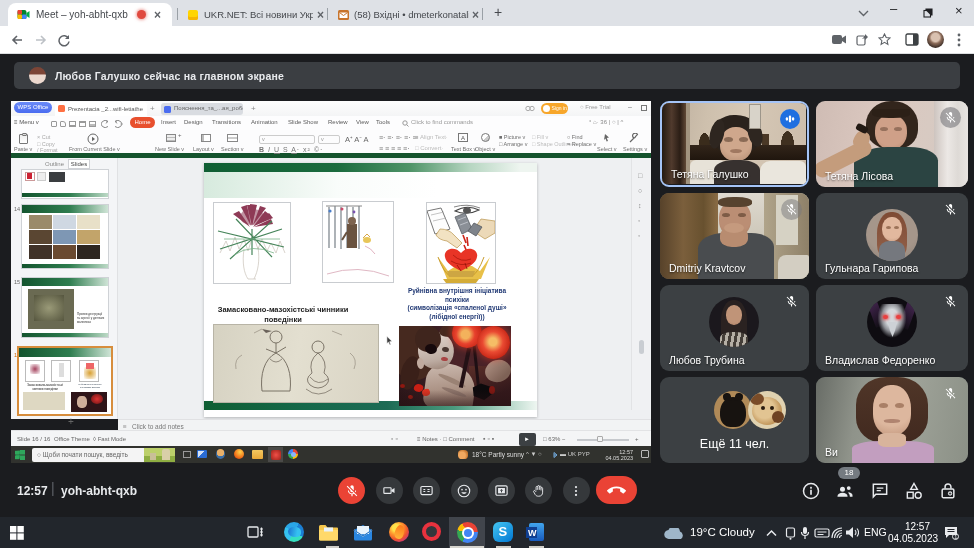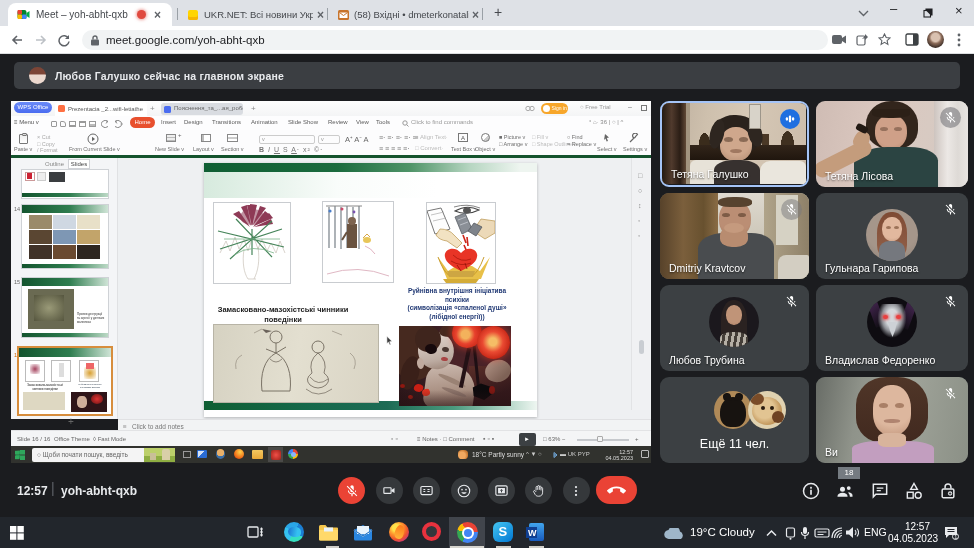--- a/index.html
+++ b/index.html
@@ -25,21 +25,21 @@
   .micoff { position:absolute; right:7px; top:6px; width:21px; height:21px; z-index:5; }
   .avc { position:absolute; border-radius:50%; overflow:hidden; }
   
   #meetbar { position:absolute; left:0; top:409px; width:974px; height:54px; color:#e8eaed; }
   .cbtn { position:absolute; top:14px; width:27px; height:27px; border-radius:50%; background:#35383b; display:flex; align-items:center; justify-content:center; }
   .ricon { position:absolute; top:18px; width:20px; height:20px; }
   
   #share { position:absolute; left:11px; top:47px; width:640px; height:362px; overflow:hidden; font-family:"Liberation Sans", sans-serif; }
   #wps-title { position:absolute; left:0; top:0; width:640px; height:15px; background:linear-gradient(#fdfdfd,#f4f5f6); }
   #wps-menu  { position:absolute; left:0; top:15px; width:640px; height:14px; background:#fdfdfe; font-size:6px; color:#5c5c5c; }
-  #wps-tool  { position:absolute; left:0; top:29px; width:688px; height:28px; background:#fcfcfd; border-bottom:3px solid #14532d; }
+  #wps-tool  { position:absolute; left:0; top:29px; width:688px; height:28px; background:#fcfcfd; border-bottom:5px solid #14532d; }
   #wps-body  { position:absolute; left:0; top:57px; width:640px; height:261px; background:#eef0f2; }
   #wps-notes { position:absolute; left:107px; top:318px; width:533px; height:11px; background:#f2f3f4; border-top:1px solid #e0e1e3; font-size:6.5px; color:#777; }
   #wps-status{ position:absolute; left:0; top:329px; width:640px; height:16px; background:#f4f5f6; border-top:1px solid #e2e3e5; font-size:6px; color:#666; }
   #wps-task  { position:absolute; left:0; top:345px; width:640px; height:17px; background:#31322e; }
   
   #spanel { position:absolute; left:0; top:0; width:107px; height:261px; background:#f4f5f7; border-right:1px solid #e0e1e3; }
   .thumb { position:absolute; left:11px; width:86px; background:#fff; box-shadow:0 0 0 1px #cfd2d6; }
   .tbtn { position:absolute; font-size:5.5px; color:#6e6e6e; text-align:center; line-height:6.5px; }
   .slnum { position:absolute; left:3px; font-size:5.5px; color:#666; }
   
@@ -98,27 +98,20 @@
     <svg class="abs" style="left:10px;top:7px;" width="14" height="14" viewBox="0 0 14 14">
         <path d="M12 7H3M7 3L3 7l4 4" stroke="#5f6368" stroke-width="1.6" fill="none"></path>
       </svg>
     <svg class="abs" style="left:34px;top:7px;" width="14" height="14" viewBox="0 0 14 14">
         <path d="M2 7h9M7 3l4 4-4 4" stroke="#bdc1c6" stroke-width="1.6" fill="none"></path>
       </svg>
     <svg class="abs" style="left:57px;top:7px;" width="14" height="14" viewBox="0 0 14 14">
         <path d="M11.5 5.5A5 5 0 1 0 12 8.5" stroke="#5f6368" stroke-width="1.5" fill="none"></path>
         <path d="M12 2v4h-4z" fill="#5f6368"></path>
       </svg>
-    <div id="urlpill">
-      <svg class="abs" style="left:8px;top:4.5px;" width="10" height="11" viewBox="0 0 10 11">
-          <rect x="1" y="4.5" width="8" height="6" rx="1" fill="#5f6368"></rect>
-          <path d="M3 4.5V3a2 2 0 0 1 4 0v1.5" stroke="#5f6368" stroke-width="1.4" fill="none"></path>
-        </svg>
-      <span class="abs" style="left:24px;top:3.5px;font-size:11.5px;color:#202124;">meet.google.com/yoh-abht-qxb</span>
-    </div>
     <svg class="abs" style="left:832px;top:8px;" width="15" height="11" viewBox="0 0 15 11">
         <rect x="0" y="1" width="10" height="9" rx="2" fill="#5f6368"></rect>
         <path d="M10 4l4-2.5v8L10 7z" fill="#5f6368"></path>
       </svg>
     <svg class="abs" style="left:856px;top:7px;" width="13" height="13" viewBox="0 0 13 13">
         <rect x="1" y="3" width="8" height="9" rx="1.5" fill="none" stroke="#5f6368" stroke-width="1.2"></rect>
         <path d="M6 6c3-3 3-3 3-5l3 3-3 3c0-2 0-2-3-1z" fill="#5f6368"></path>
       </svg>
     <svg class="abs" style="left:878px;top:7px;" width="13" height="13" viewBox="0 0 13 13">
         <path d="M6.5 1l1.7 3.6 3.8.4-2.9 2.6.8 3.8-3.4-2-3.4 2 .8-3.8L1 5l3.8-.4z" fill="none" stroke="#5f6368" stroke-width="1.1"></path>
@@ -710,21 +703,21 @@
               <circle cx="12" cy="18.8" r="1.9"></circle>
             </g>
           </svg>
         </div>
       <div class="abs" style="left:596px;top:13px;width:41px;height:28px;border-radius:15px;background:#ea4335;display:flex;align-items:center;justify-content:center;">
           <svg width="19" height="19" viewBox="0 0 24 24">
             <path fill="#fff" d="M12 9c-1.6 0-3.15.25-4.6.72v3.1c0 .4-.23.74-.56.9-.98.49-1.87 1.12-2.66 1.85-.18.18-.43.28-.7.28-.28 0-.53-.11-.71-.29L.29 13.08c-.18-.17-.29-.42-.29-.7 0-.28.11-.53.29-.71C3.34 8.78 7.46 7 12 7s8.66 1.78 11.71 4.67c.18.18.29.43.29.71 0 .28-.11.53-.29.7l-2.48 2.48c-.18.18-.43.29-.71.29-.27 0-.52-.1-.7-.28-.79-.73-1.68-1.36-2.66-1.85-.33-.16-.56-.5-.56-.9v-3.1C15.15 9.25 13.6 9 12 9z"></path>
           </svg>
         </div>
 
-      <div class="abs" style="left:838px;top:4px;width:22px;height:12px;border-radius:0;background:#757b81;color:#fff;font-size:8px;text-align:center;line-height:12px;">18</div>
+      <div class="abs" style="left:838px;top:4px;width:22px;height:12px;border-radius:6px;background:#757b81;color:#fff;font-size:8px;text-align:center;line-height:12px;">18</div>
       <svg class="ricon" style="left:801px;" width="20" height="20" viewBox="0 0 24 24">
           <circle cx="12" cy="12" r="9" fill="none" stroke="#e8eaed" stroke-width="1.8"></circle>
           <rect x="11" y="10.5" width="2" height="6" fill="#e8eaed"></rect>
           <rect x="11" y="7" width="2" height="2.2" fill="#e8eaed"></rect>
         </svg>
       <svg class="ricon" style="left:835px;" width="21" height="20" viewBox="0 0 24 24">
           <g fill="#e8eaed">
             <circle cx="9" cy="10" r="3"></circle>
             <path d="M3 18c0-2.5 2.7-4 6-4s6 1.5 6 4v1H3z"></path>
             <circle cx="16.5" cy="8.5" r="2.3"></circle>

